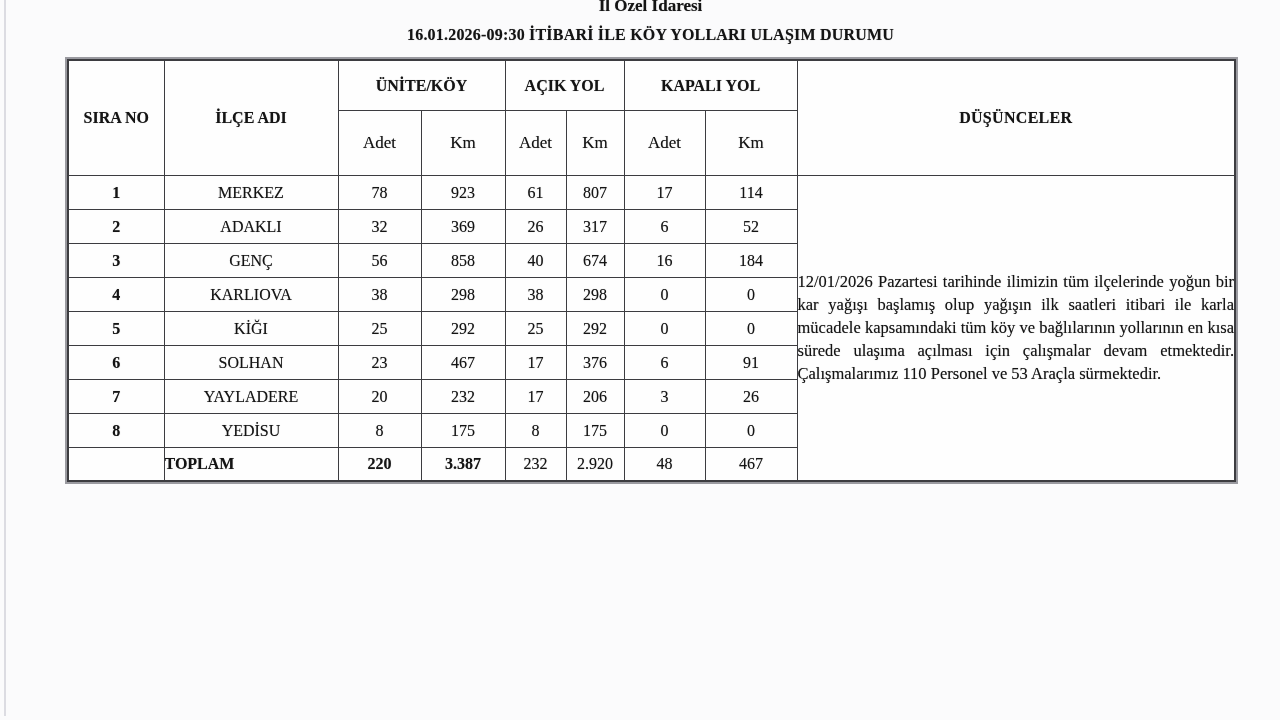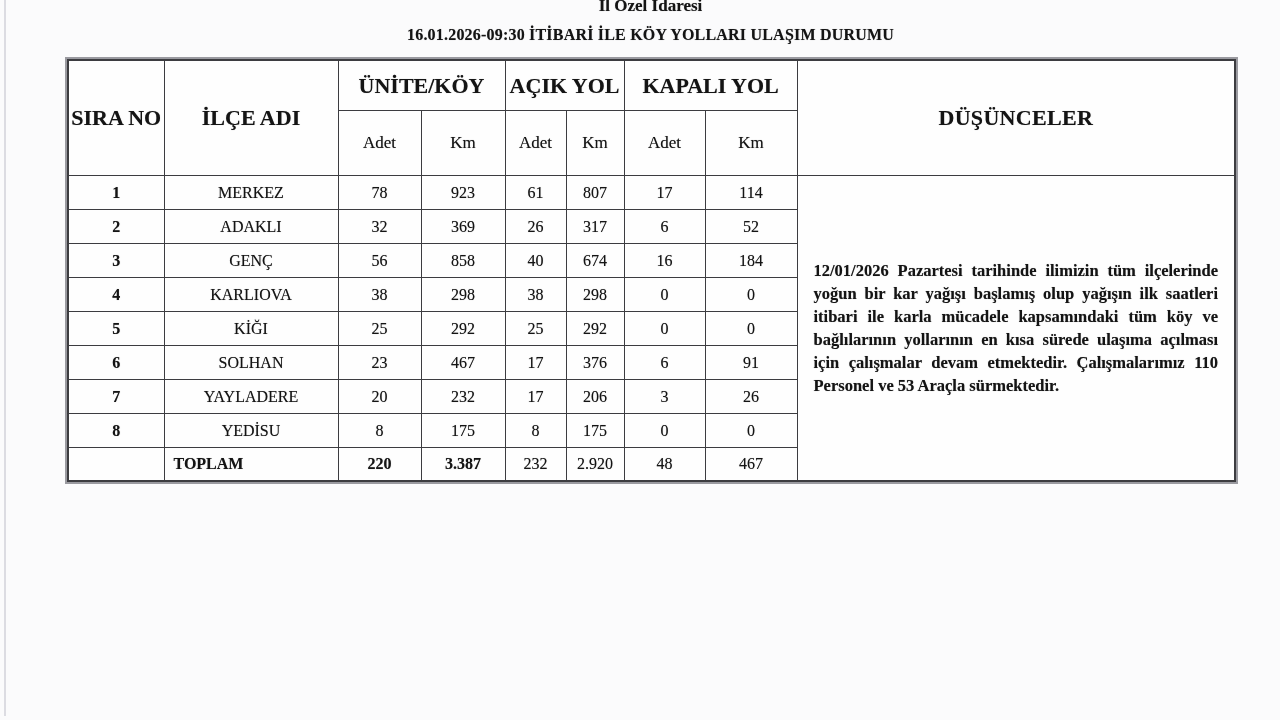--- a/index.html
+++ b/index.html
@@ -55,41 +55,41 @@
     box-shadow: 0 0 0 2px #9a9aa0;
   }
   table.roads th, table.roads td {
     border: 1.5px solid #3c3c40;
     padding: 0;
     text-align: center;
     vertical-align: middle;
     font-size: 16px;
     overflow: hidden;
   }
-  tr.hdr-group th { height: 49px; font-size: 22px; font-weight: bold; text-align: center; }
+  tr.hdr-group th { height: 49px; font-size: 16px; font-weight: bold; text-align: center; }
   tr.hdr-sub th { height: 64px; font-size: 17px; font-weight: normal; }
   th.corner { font-size: 17px; }
   th.remarks-hdr { font-size: 18px; letter-spacing: 0.3px; margin-left: 9px; }
   tbody tr { height: 34px; }
   td.ilce { text-align: left; padding-left: 9px; }
   td.sira { font-weight: bold; }
   td.bold { font-weight: bold; }
   td.remarks-cell {
     vertical-align: middle;
     padding: 0 3px 0 4px;
   }
   td.remarks-cell p {
-    margin: 16px;
+    margin: 0;
     text-align: justify;
     font-size: 16.5px;
     line-height: 23px;
-    font-weight: bold;
+    font-weight: normal;
   }
   tr.total-row { height: 33px; }
-  tr.total-row td.label { text-align: left; padding-left: 9px; font-weight: bold; }
+  tr.total-row td.label { text-align: left; font-weight: bold; }
 </style>
 </head>
 <body>
 
 <div class="page">
   <div class="edge-line"></div>
 
   <div class="titles">
     <div class="title1">İl Özel İdaresi</div>
     <div class="title2">16.01.2026-09:30 İTİBARİ İLE KÖY YOLLARI ULAŞIM DURUMU</div>

